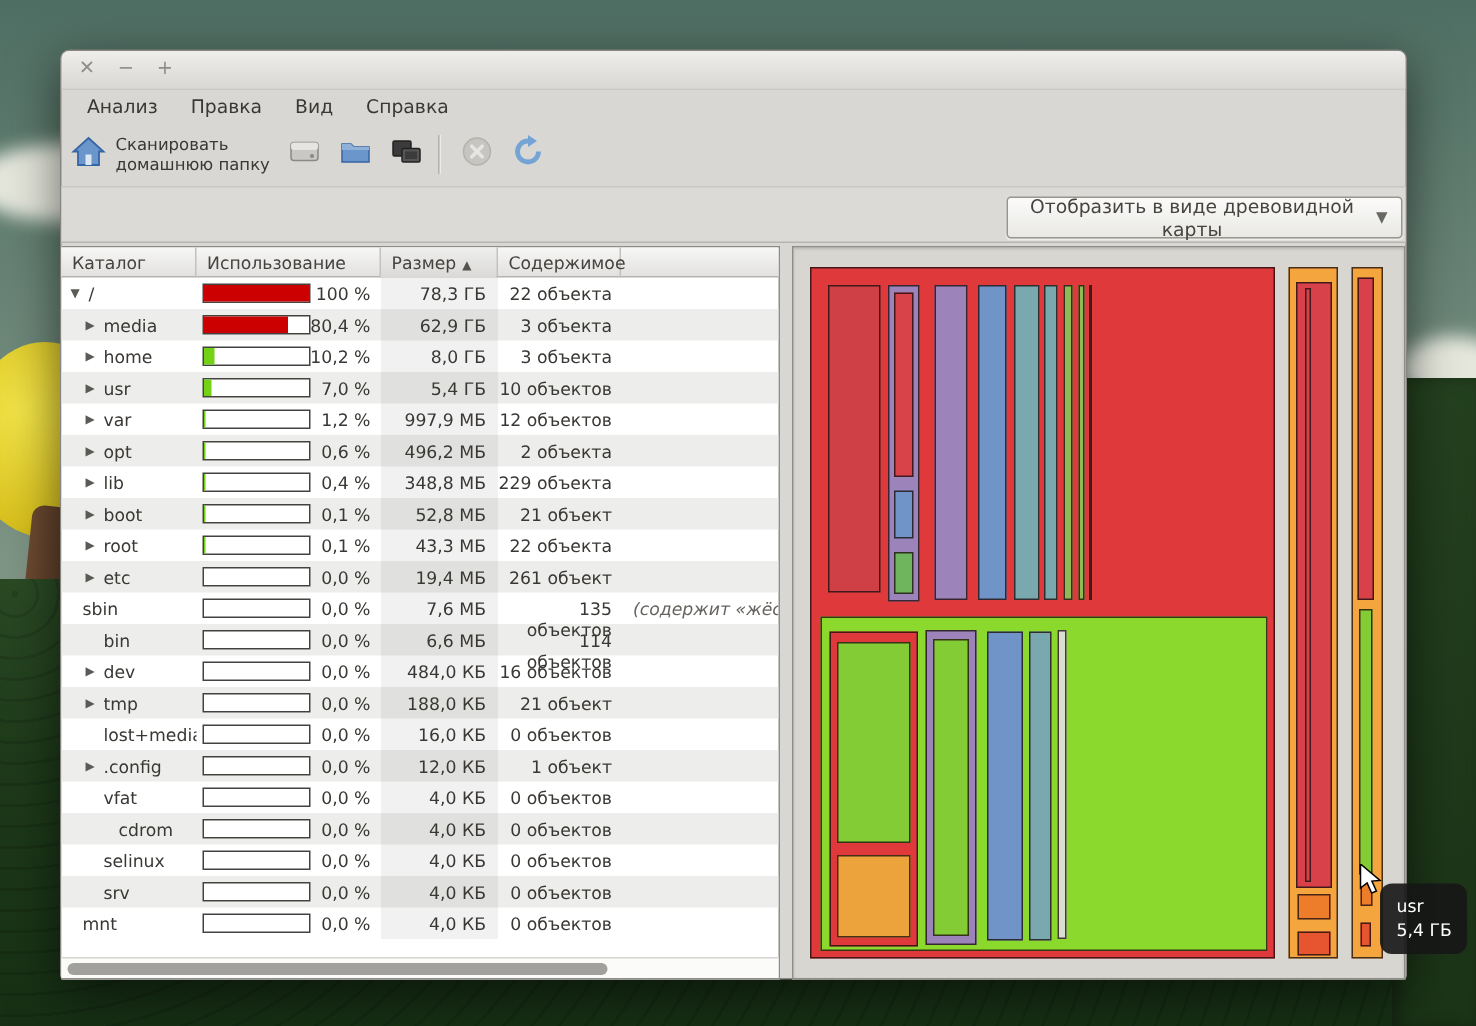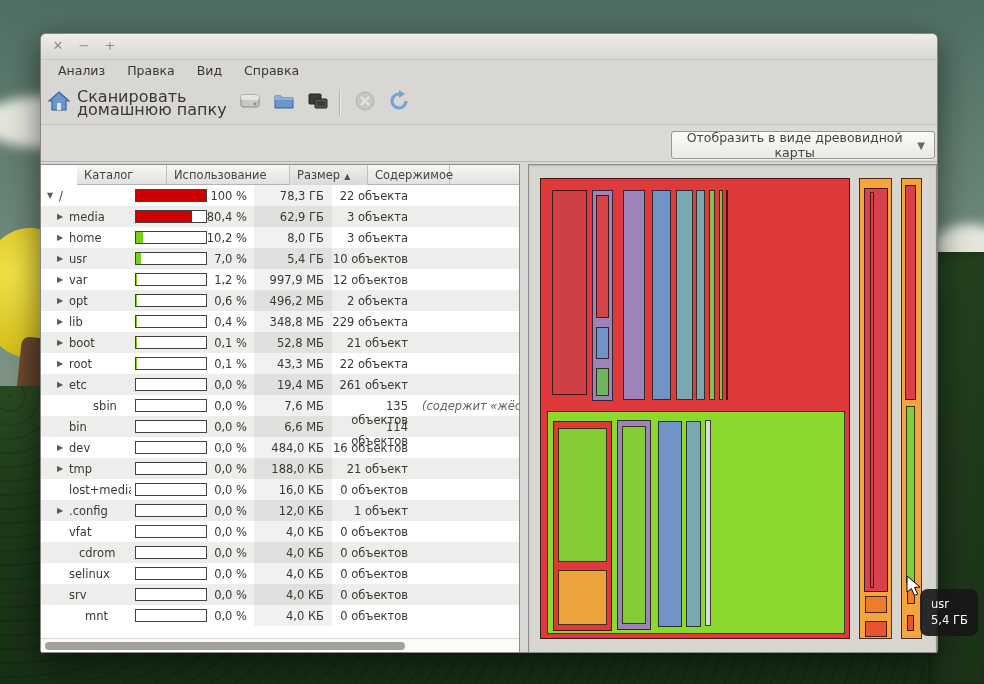--- a/index.html
+++ b/index.html
@@ -38,39 +38,39 @@
   .wctrl { position:absolute; top:4px; display:flex; gap:12px; left:10px; }
   .wctrl span { color:#8f8d89; font-size:13px; width:14px; text-align:center; cursor:default; }
   .wtitle { position:absolute; left:0; right:0; top:5px; text-align:center;
     font-size:12.5px; font-weight:bold; color:#4e4c48; }
 
   .menubar { position:absolute; left:0; top:26px; right:0; height:21px; display:flex; padding-left:6px; }
   .menu-item { font-size:12.5px; color:#3a3834; padding:3px 11px 0 11px; }
 
   .toolbar { position:absolute; left:0; top:47px; right:0; height:43px; display:flex; align-items:center; }
   .tbtn { display:flex; align-items:center; gap:6px; padding:2px 6px; border-radius:3px; }
-  .tbtn-label { font-size:16px; line-height:13px; color:#3a3834; }
+  .tbtn-label { font-size:11px; line-height:13px; color:#3a3834; }
   .tool-ico { width:24px; height:24px; display:flex; align-items:center; justify-content:center; margin:0 5px; }
   .tsep { width:1px; height:26px; background:#b4b2ae; margin:0 8px 0 4px; box-shadow:1px 0 0 #ecebe9; }
 
   .infobar { position:absolute; left:0; top:90px; right:0; height:38px;
     background:#dcdad6; border-top:1px solid #c8c6c2; border-bottom:1px solid #b7b5b1; }
   .info-text { position:absolute; left:7px; top:11px; font-size:11.5px; color:#3a3834; }
   .info-text b { font-size:12px; }
   .viewsel { position:absolute; right:2px; top:6px; width:264px; height:28px;
     background:linear-gradient(180deg,#fbfbfa,#e9e8e5); border:1px solid #98968f;
     border-radius:3px; display:flex; align-items:center; box-shadow:0 1px 1px rgba(255,255,255,.6); }
   .viewsel-label { flex:1; text-align:center; font-size:12.5px; color:#46443f; }
   .viewsel-arrow { font-size:10px; color:#6a6862; padding-right:9px; }
 
   
   .table-panel { position:absolute; left:0px; top:130px; width:479px; height:489px;
     background:#ffffff; border:1px solid #8f8d89; border-left:none; }
   .thead { position:absolute; left:0; top:0; right:0; height:20px; display:flex;
-    background:linear-gradient(180deg,#f7f7f6,#e2e1df); border-bottom:1px solid #b5b3af;margin-left:36px; }
+    background:linear-gradient(180deg,#f7f7f6,#e2e1df); border-bottom:1px solid #b5b3af; }
   .th { font-size:11.5px; color:#45433f; padding:3px 0 0 7px; border-right:1px solid #c3c1bd; height:20px; }
   .th-sort { padding-left:4px; font-size:8px; color:#55534f; }
   .tbody { position:absolute; left:0; top:20px; right:0; bottom:14px; overflow:hidden; }
   .trow { display:flex; height:21px; font-size:11.5px; color:#3a3834; }
   .trow.alt { background:#ededeb; }
   .c-name   { width:90px;  display:flex; align-items:center; overflow:hidden; white-space:nowrap; }
   .c-usage  { width:123px; position:relative; }
   .c-size   { width:78px;  text-align:right; padding:4px 8px 0 0; background:rgba(60,58,54,.07); }
   .c-cont   { width:82px;  text-align:right; padding:4px 6px 0 0; }
   .c-note   { flex:1; font-style:italic; color:#66645f; padding:4px 0 0 8px;
@@ -346,21 +346,21 @@
             <span class="ubar">
               <i style="width: 0%;"></i>
             </span>
             <span class="upct">0,0 %</span>
           </div>
           <div class="c-size">19,4 МБ</div>
           <div class="c-cont">261 объект</div>
           <div class="c-note"></div>
         </div>
         <div class="trow">
-          <div class="c-name" style="padding-left: 24px; justify-content: center;">
+          <div class="c-name" style="padding-left: 0;">
             <span class="exp"></span>
             <span>sbin</span>
           </div>
           <div class="c-usage">
             <span class="ubar">
               <i style="width: 0%;"></i>
             </span>
             <span class="upct">0,0 %</span>
           </div>
           <div class="c-size">7,6 МБ</div>
@@ -496,21 +496,21 @@
             <span class="ubar">
               <i style="width: 0%;"></i>
             </span>
             <span class="upct">0,0 %</span>
           </div>
           <div class="c-size">4,0 КБ</div>
           <div class="c-cont">0 объектов</div>
           <div class="c-note"></div>
         </div>
         <div class="trow">
-          <div class="c-name" style="padding-left: 30px;">
+          <div class="c-name" style="padding-left: 0;">
             <span class="exp"></span>
             <span>mnt</span>
           </div>
           <div class="c-usage">
             <span class="ubar">
               <i style="width: 0%;"></i>
             </span>
             <span class="upct">0,0 %</span>
           </div>
           <div class="c-size">4,0 КБ</div>

